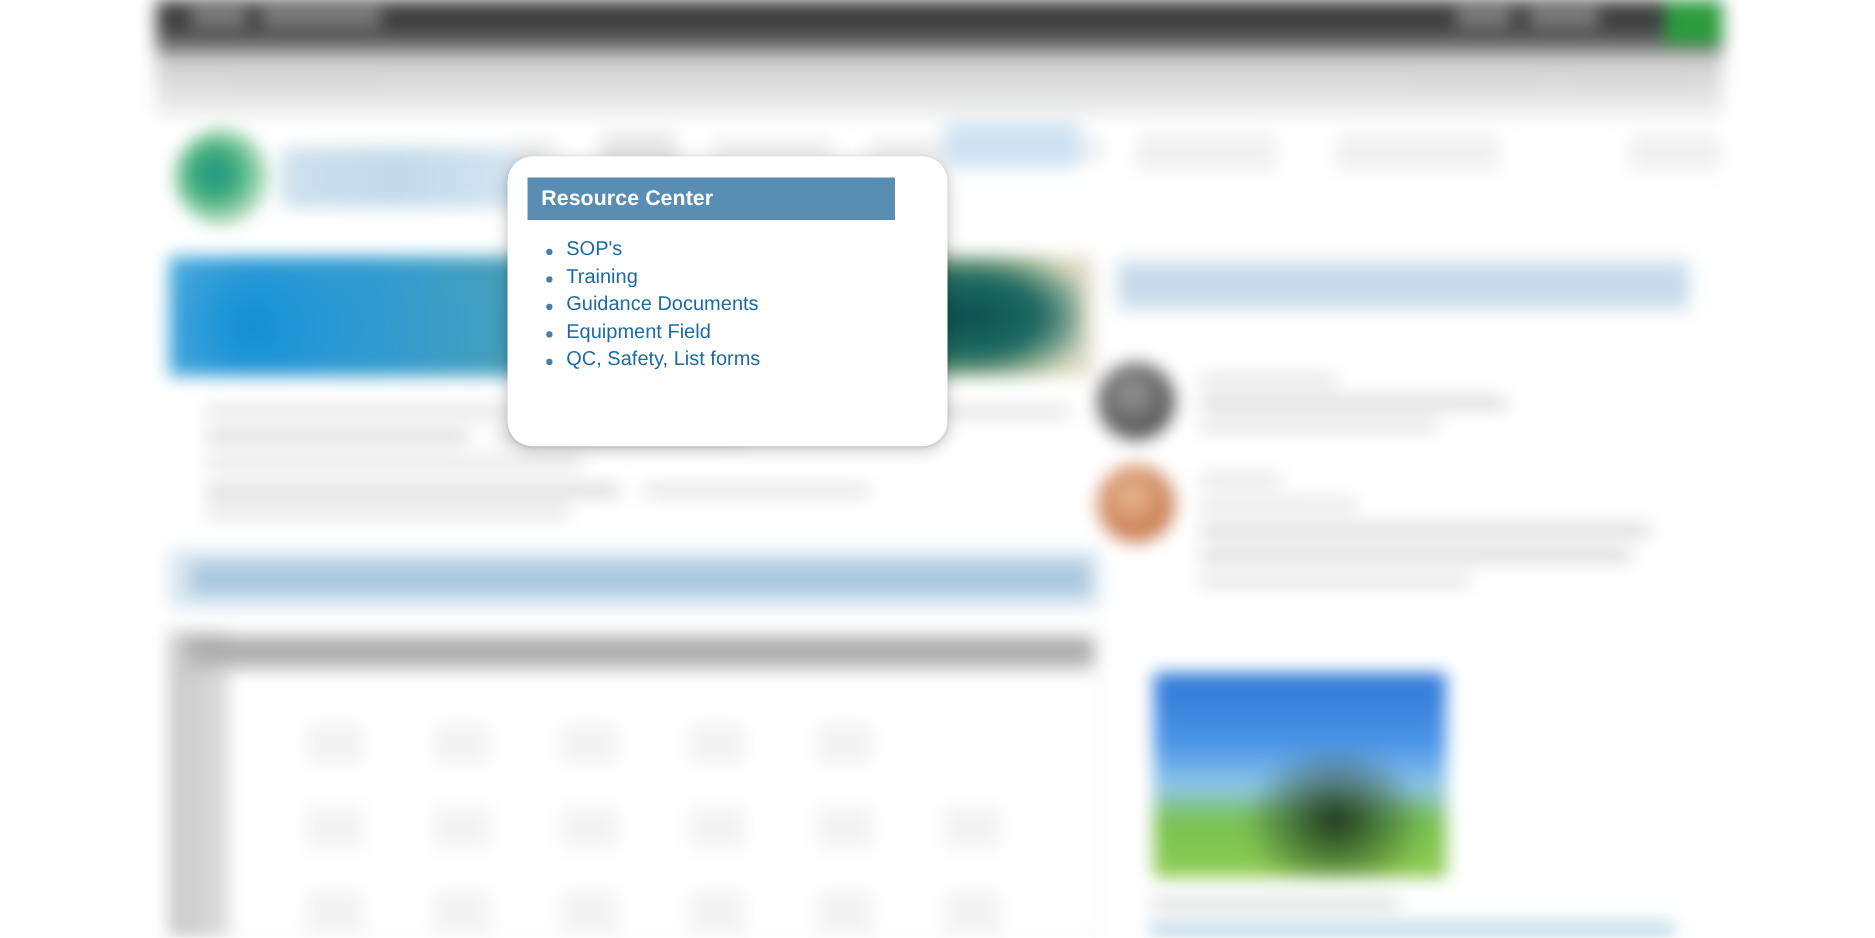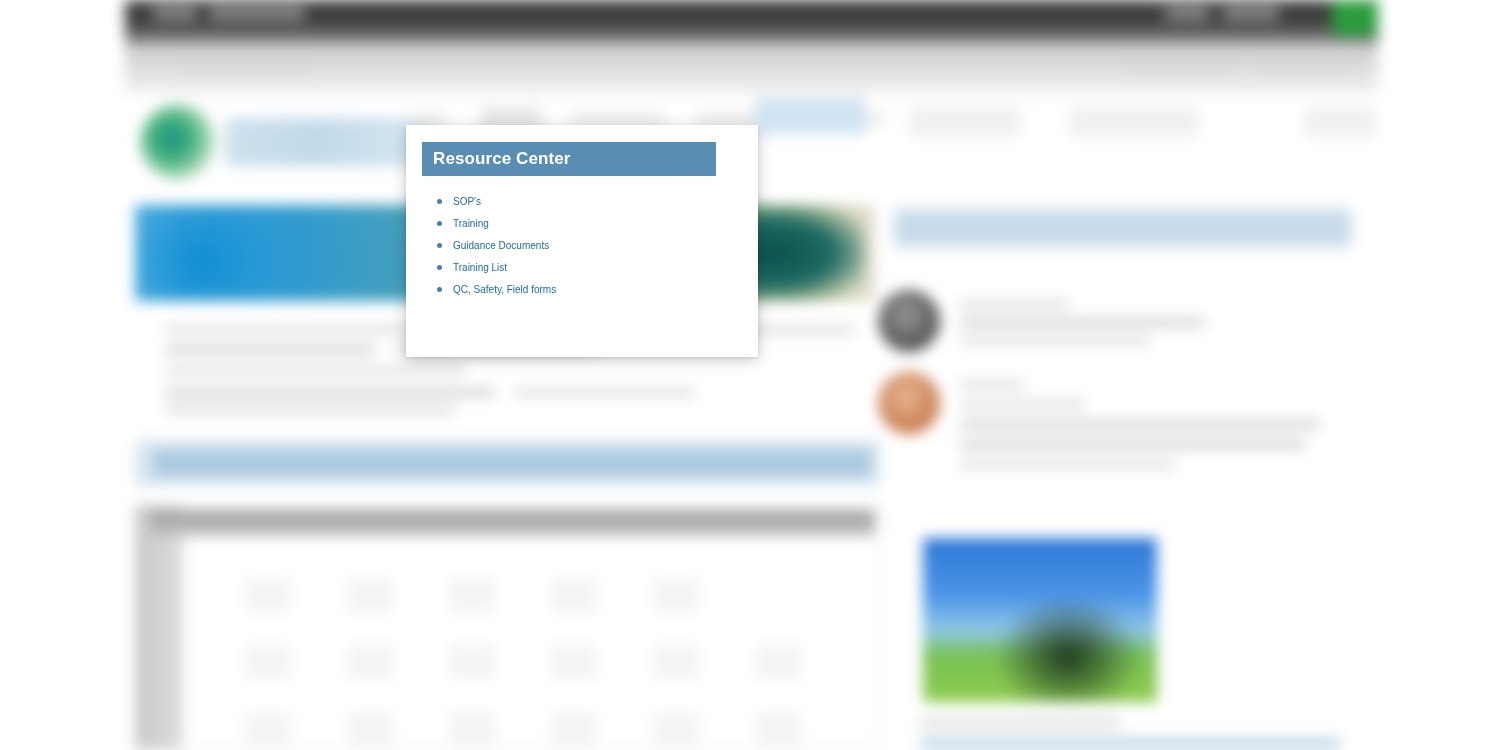--- a/index.html
+++ b/index.html
@@ -130,20 +130,21 @@
   .thumb-cap {
     position: absolute; left: 795px; top: 718px; width: 200px; height: 10px;
     background: #dedede; border-radius: 2px;
   }
 
   
   #popup {
     position: absolute; left: 406px; top: 125px; width: 352px; height: 232px;
     background: #ffffff;
     box-shadow: 0 3px 14px rgba(0,0,0,0.22), 0 1px 3px rgba(0,0,0,0.10);
+    border-radius: 20px;
   }
   #popup-header {
     position: absolute; left: 16px; top: 17px; width: 294px; height: 34px;
     background: #5a8db3;
     display: flex; align-items: center;
   }
   #popup-header .title {
     color: #ffffff; font-size: 17px; font-weight: bold;
     letter-spacing: .1px; padding-left: 11px;
     font-family: "Liberation Sans", sans-serif;
@@ -155,21 +156,21 @@
   #popup-list li {
     position: relative; height: 22px; line-height: 22px;
     padding-left: 19px;
   }
   #popup-list li::before {
     content: ""; position: absolute; left: 3px; top: 10px;
     width: 5px; height: 5px; border-radius: 50%;
     background: #4a7ea8;
   }
   #popup-list a {
-    color: #1d6aa5; font-size: 10px; text-decoration: none;
+    color: #1d6aa5; font-size: 16px; text-decoration: none;
     font-family: "Liberation Sans", sans-serif;
   }
 </style>
 </head>
 <body>
 
 <div id="stage">
 
   <div id="bg-page">
 
@@ -264,21 +265,21 @@
       <li>
         <a href="#">SOP's</a>
       </li>
       <li>
         <a href="#">Training</a>
       </li>
       <li>
         <a href="#">Guidance Documents</a>
       </li>
       <li>
-        <a href="#">Training List</a>
-      </li>
-      <li>
-        <a href="#">QC, Safety, Field forms</a>
+        <a href="#">Equipment Field</a>
+      </li>
+      <li>
+        <a href="#">QC, Safety, List forms</a>
       </li>
     </ul>
   </div>
 
 </div>
 
 </body></html>

